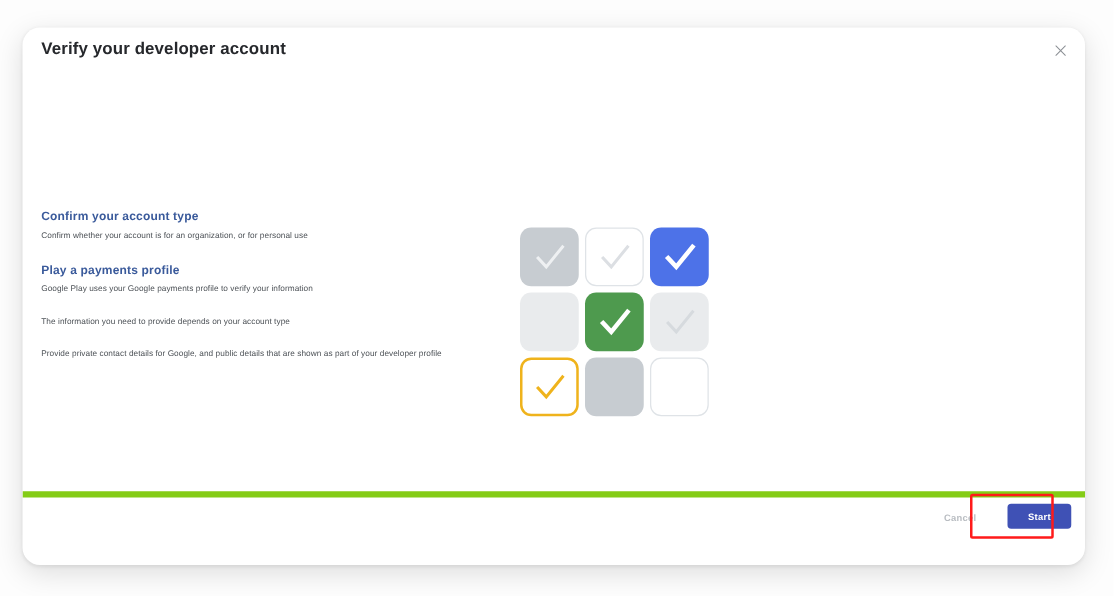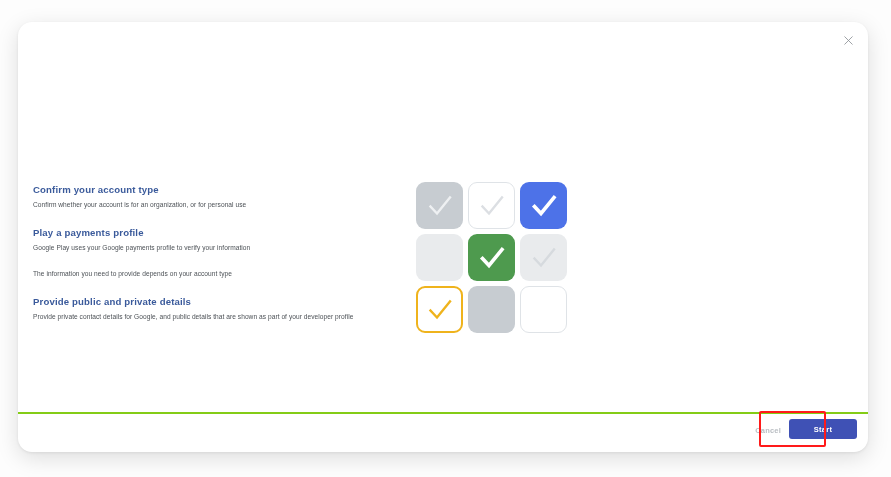--- a/index.html
+++ b/index.html
@@ -83,21 +83,21 @@
     width: 390px;
   }
   .step-item { margin-bottom: 17px; }
   .step-item:last-child { margin-bottom: 0; }
   .step-title {
     font-size: 9.6px;
     font-weight: 700;
     color: #3a5a9b;
     letter-spacing: 0.15px;
     line-height: 13px;
-    margin: 16px 0 4px 0;
+    margin: 0 0 4px 0;
   }
   .step-desc {
     font-size: 6.6px;
     font-weight: 400;
     color: #4c5156;
     line-height: 9px;
     letter-spacing: 0.05px;
     margin: 0;
   }
 
@@ -136,24 +136,24 @@
   .tile.t-blue        { background: #4d72e8; }
   .tile.t-gray-light  { background: #e9ebed; }
   .tile.t-green       { background: #4e9a4e; }
   .tile.t-yellow-bord { background: #ffffff; border: 2.4px solid #efb31c; }
   .tile.t-gray-mid    { background: #c7ccd1; }
 
   
   #dialog-footer {
     position: absolute;
     left: 0;
-    bottom: 0;
+    bottom: 16px;
     width: 100%;
     height: 38px;
-    border-top: 2px solid #84cc16;
+    border-top: 5px solid #84cc16;
   }
   #cancel-button {
     position: absolute;
     right: 87px;
     top: 12px;
     font-size: 7.5px;
     font-weight: 600;
     color: #b9bdc2;
     letter-spacing: 0.2px;
     cursor: pointer;
@@ -161,21 +161,21 @@
     border: none;
     padding: 0;
     font-family: inherit;
   }
   #start-button-wrap {
     position: absolute;
     right: 11px;
     top: 5px;
   }
   #start-button {
-    width: 68px;
+    width: 51px;
     height: 20px;
     background: #3f51b5;
     color: #ffffff;
     border: none;
     border-radius: 3px;
     font-size: 7.5px;
     font-weight: 700;
     letter-spacing: 0.25px;
     cursor: pointer;
     font-family: inherit;
@@ -199,20 +199,21 @@
   }
 </style>
 </head>
 <body>
 
 <div id="page-backdrop"></div>
 
 <div id="dialog">
 
   <div id="dialog-header">
+    <div id="dialog-title">Verify your developer account</div>
     <div id="close-button">
       <svg viewBox="0 0 12 12" width="9" height="9" aria-hidden="true">
         <path d="M1 1 L11 11 M11 1 L1 11" stroke="currentColor" stroke-width="1.1" fill="none" stroke-linecap="round"></path>
       </svg>
     </div>
   </div>
 
   <div id="dialog-body">
 
     <div id="steps-list">
@@ -221,21 +222,20 @@
         <p class="step-desc">Confirm whether your account is for an organization, or for personal use</p>
       </div>
       <div class="step-item">
         <p class="step-title">Play a payments profile</p>
         <p class="step-desc">Google Play uses your Google payments profile to verify your information</p>
       </div>
       <div class="step-item">
         <p class="step-desc">The information you need to provide depends on your account type</p>
       </div>
       <div class="step-item">
-        <p class="step-title">Provide public and private details</p>
         <p class="step-desc">Provide private contact details for Google, and public details that are shown as part of your developer profile</p>
       </div>
     </div>
 
     <div id="checkbox-grid">
         <div class="tile t-gray-dark">
           <svg viewBox="0 0 34 34">
             <path d="M7.5 17.5 L14 24.5 L27 8.5" fill="none" stroke="#eef0f2" stroke-width="2.4" stroke-linecap="square" stroke-linejoin="miter"></path>
           </svg>
         </div>

